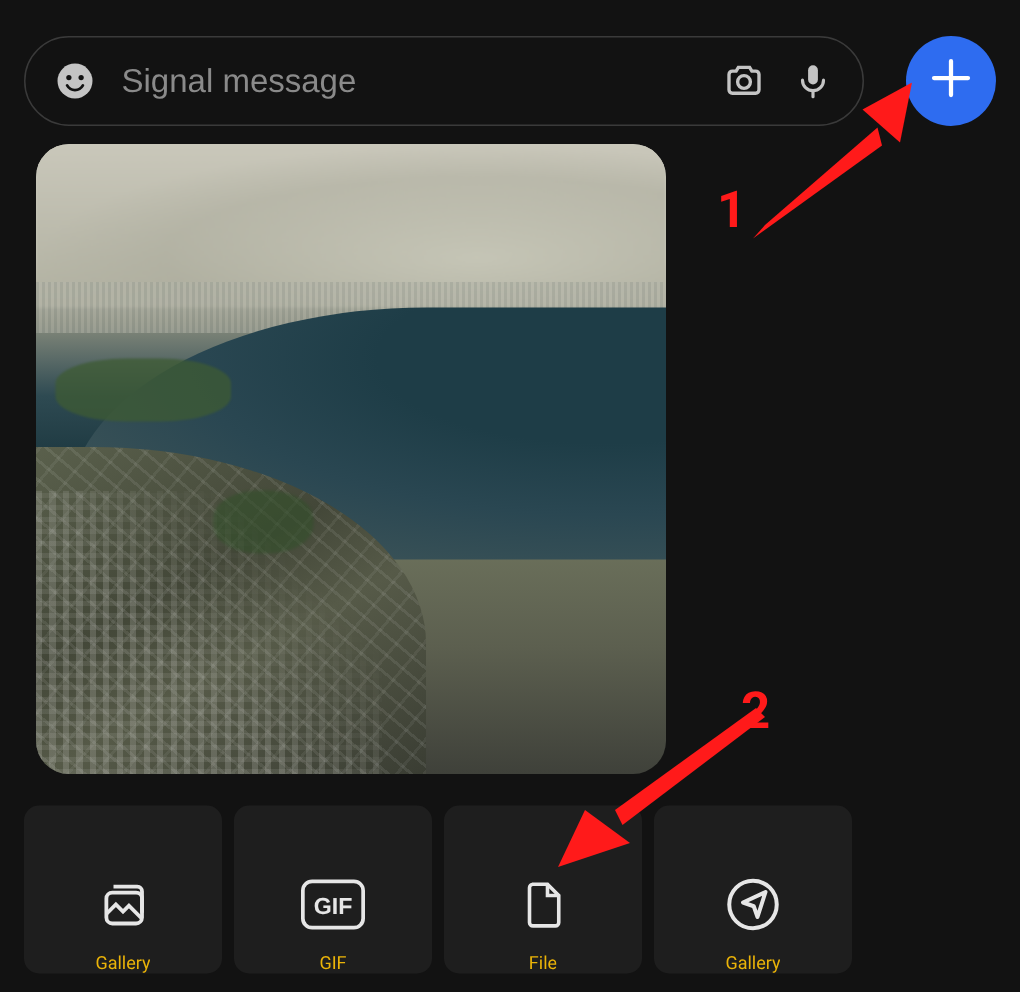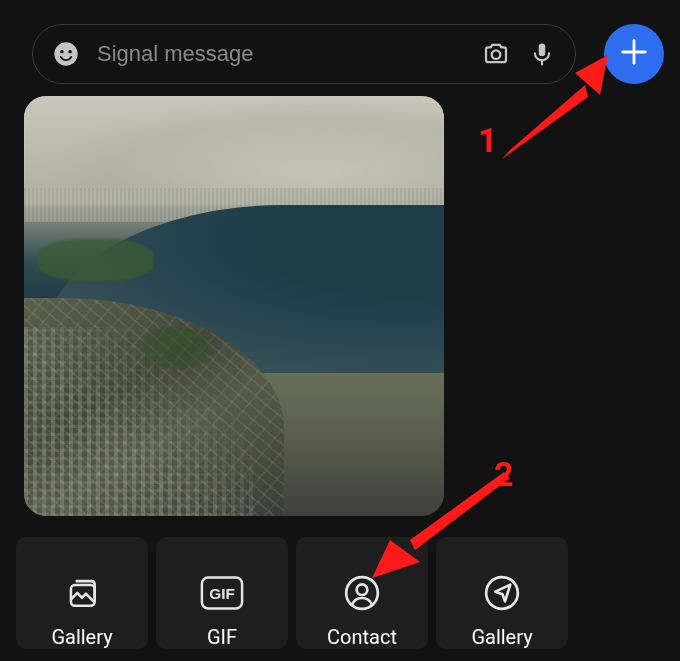--- a/index.html
+++ b/index.html
@@ -9,21 +9,21 @@
     background: #121212;
     font-family: -apple-system, BlinkMacSystemFont, "Segoe UI", Roboto, sans-serif;
     overflow: hidden;
     position: relative;
   }
 
   .composer-row {
     display: flex;
     align-items: center;
     gap: 28px;
-    padding: 24px 16px 12px 32px;
+    padding: 24px 16px 12px 16px;
   }
 
   .composer {
     flex: 1;
     height: 60px;
     border: 1px solid #3a3a3a;
     border-radius: 30px;
     background: #121212;
     display: flex;
     align-items: center;
@@ -134,22 +134,22 @@
     justify-content: flex-end;
     gap: 10px;
     flex-shrink: 0;
   }
   .attach-btn .ic {
     width: 44px; height: 44px;
     display:flex; align-items:center; justify-content:center;
     color: #e6e6e6;
   }
   .attach-btn .lbl {
-    color: #ffffff;
-    font-size: 20px;
+    color: #eab308;
+    font-size: 12px;
     white-space: nowrap;
     overflow: hidden;
     max-width: 100%;
   }
 
   
   .anno-1 {
     position: absolute; left: 478px; top: 120px;
     color: #ff1a1a; font-weight: 700; font-size: 34px;
     pointer-events: none;
@@ -224,27 +224,26 @@
     <span class="ic">
       <svg viewBox="0 0 28 22" width="44" height="34" fill="none" stroke="#e6e6e6" stroke-width="1.6">
           <rect x="1" y="1" width="26" height="20" rx="4"></rect>
           <text x="14" y="15" text-anchor="middle" font-size="10" font-weight="700" fill="#e6e6e6" stroke="none" font-family="sans-serif">GIF</text>
         </svg>
     </span>
     <span class="lbl">GIF</span>
   </div>
   <div class="attach-btn">
     <span class="ic">
-      <svg viewBox="0 0 24 24" width="40" height="40" fill="none" stroke="#e6e6e6" stroke-width="1.6">
-          <circle cx="12" cy="12" r="9.5"></circle>
-          <circle cx="12" cy="10" r="3.2"></circle>
-          <path d="M6 19c1.2-2.6 3.5-4 6-4s4.8 1.4 6 4"></path>
-        </svg>
-    </span>
-    <span class="lbl">Contact</span>
+      <svg viewBox="0 0 24 24" width="36" height="40" fill="none" stroke="#e6e6e6" stroke-width="1.6">
+          <path d="M7 3h7l5 5v12c0 .8-.7 1.5-1.5 1.5h-10C6.7 21.5 6 20.8 6 20V4.5C6 3.7 6.7 3 7.5 3z"></path>
+          <path d="M14 3v5h5"></path>
+        </svg>
+    </span>
+    <span class="lbl">File</span>
   </div>
   <div class="attach-btn">
     <span class="ic">
       <svg viewBox="0 0 24 24" width="40" height="40" fill="none" stroke="#e6e6e6" stroke-width="1.6">
           <circle cx="12" cy="12" r="9.5"></circle>
           <path d="M17 7l-9 4.2 4.3 1.5L13.8 17z" stroke-linejoin="round"></path>
         </svg>
     </span>
     <span class="lbl">Gallery</span>
   </div>

